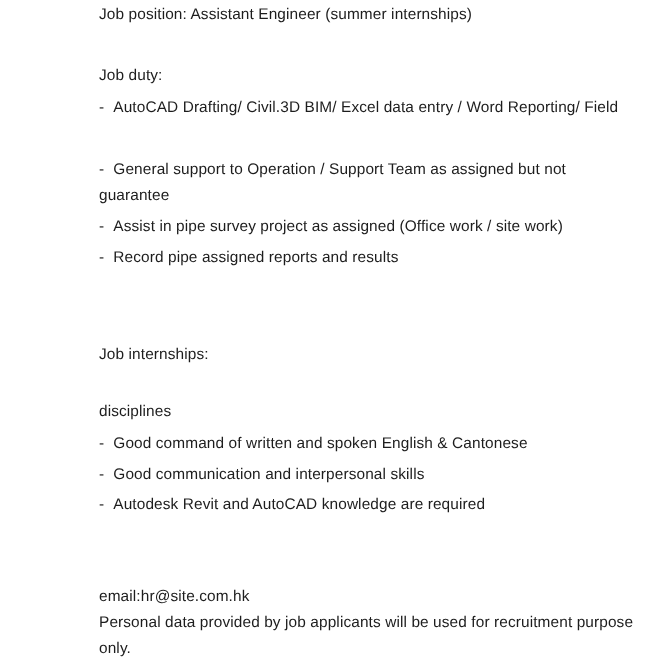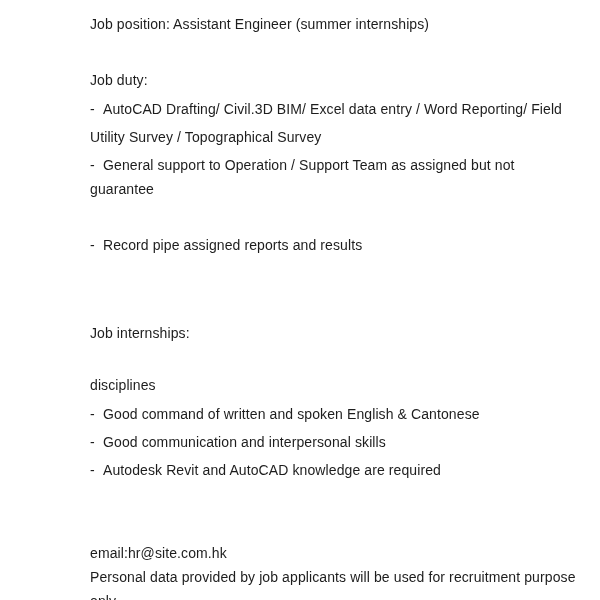--- a/index.html
+++ b/index.html
@@ -11,21 +11,20 @@
     overflow: hidden;
     font-family: "Liberation Sans", "DejaVu Sans", sans-serif;
   }
   .doc {
     position: relative;
     width: 600px;
     height: 424px;
     background: #ffffff;
     color: #1d1d1d;
     font-size: 14px;
-    margin-top: 12px;
   }
   .line {
     position: absolute;
     left: 90px;
     line-height: 16px;
     white-space: nowrap;
     letter-spacing: 0.1px;
   }
   .dash {
     display: inline-block;
@@ -36,26 +35,26 @@
 <body>
 
 <div class="doc">
 
   <div class="line" style="top:4px">Job position: Assistant Engineer (summer internships)</div>
 
   <div class="line" style="top:60px">Job duty:</div>
 
   <div class="line" style="top:89px"><span class="dash">-</span><span>AutoCAD Drafting/ Civil.3D BIM/ Excel data entry / Word Reporting/ Field</span></div>
 
-  <div class="line" style="top:117px">Utility Survey / Topographical Survey</div>
 
   <div class="line" style="top:145px"><span class="dash">-</span><span>General support to Operation / Support Team as assigned but not</span></div>
 
   <div class="line" style="top:169px">guarantee</div>
 
+  <div class="line" style="top:197px"><span class="dash">-</span><span>Assist in pipe survey project as assigned (Office work / site work)</span></div>
 
   <div class="line" style="top:225px"><span class="dash">-</span><span>Record pipe assigned reports and results</span></div>
 
 
   <div class="line" style="top:313px">Job internships:</div>
 
 
   <div class="line" style="top:365px">disciplines</div>
 
   <div class="line" style="top:422px"><span class="dash">-</span><span>Good communication and interpersonal skills</span></div>

